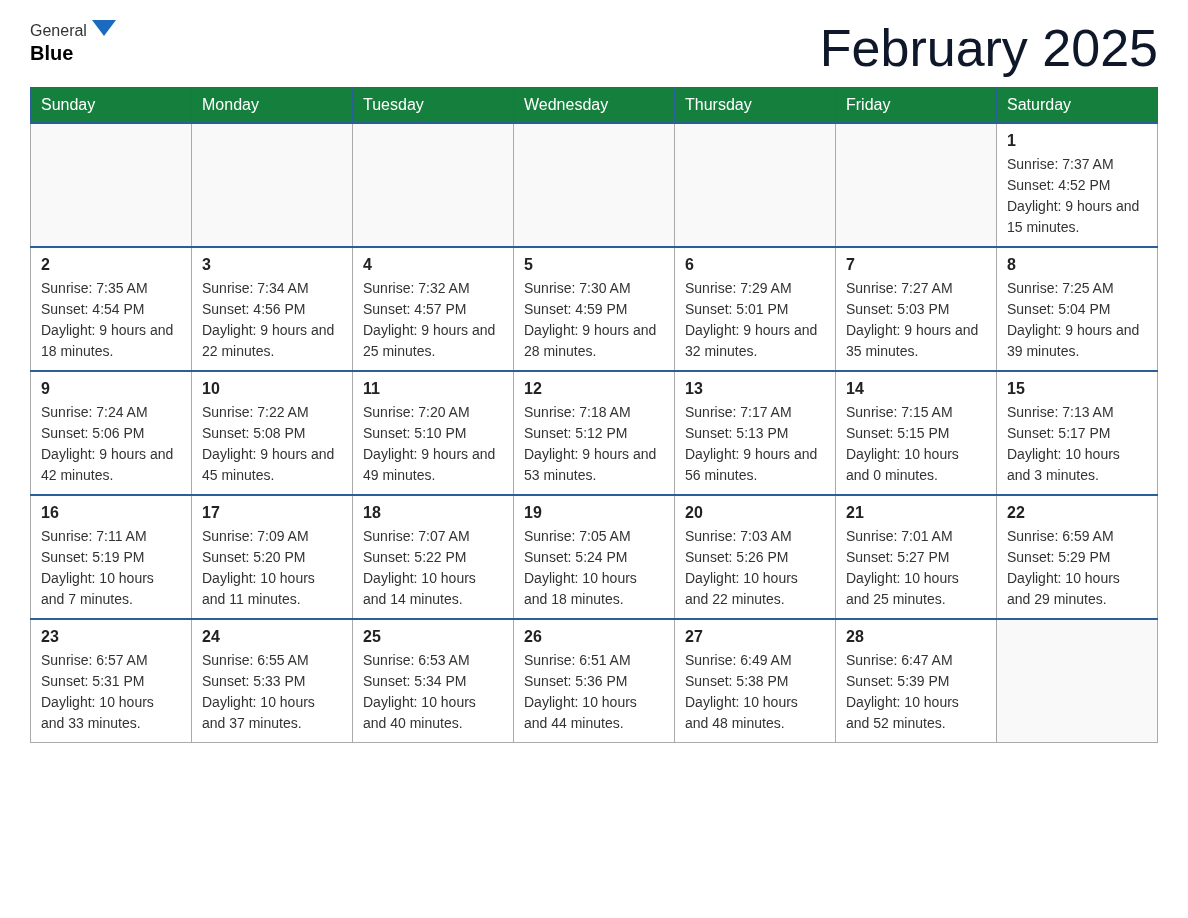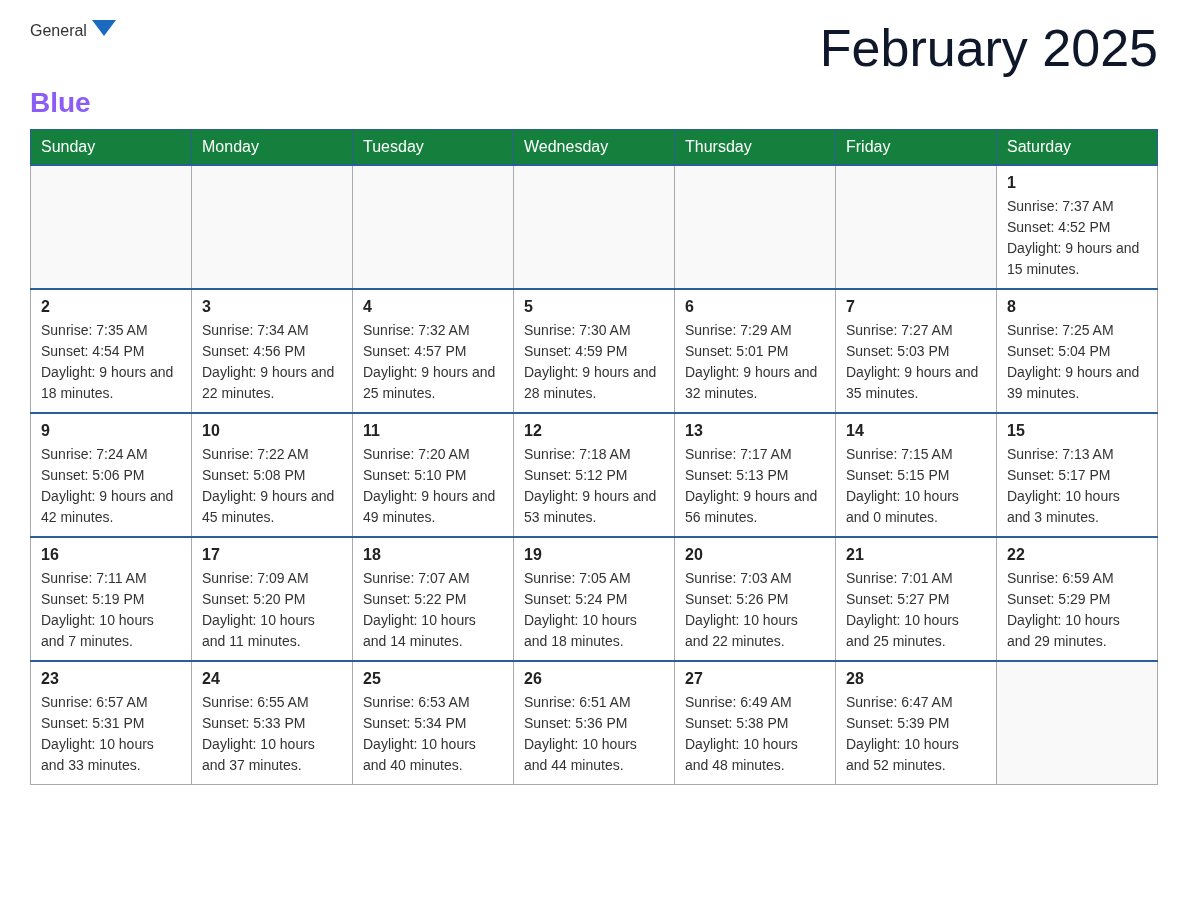--- a/index.html
+++ b/index.html
@@ -26,22 +26,22 @@
       width: 0;
       height: 0;
       border-left: 12px solid transparent;
       border-right: 12px solid transparent;
       border-top: 16px solid #1a6bbf;
       display: inline-block;
       margin-left: 3px;
       margin-bottom: 4px;
     }
     .logo-blue {
-      color: #8b5cf6;
-      font-size: 28px;
+      color: #000000;
+      font-size: 20px;
       font-weight: bold;
       margin-top: 2px;
     }
     .title-section {
       text-align: right;
     }
     .month-title {
       font-size: 52px;
       font-weight: 300;
       color: #0f172a;
@@ -96,21 +96,20 @@
     }
     .logo-wrapper {
       display: flex;
       flex-direction: row;
       align-items: center;
       gap: 0px;
     }
     .logo-name-part {
       display: flex;
       flex-direction: column;
-      gap: 45px;
     }
     .logo-top-row {
       display: flex;
       flex-direction: row;
       align-items: flex-end;
       gap: 2px;
     }
   </style>
 </head>
 <body>

